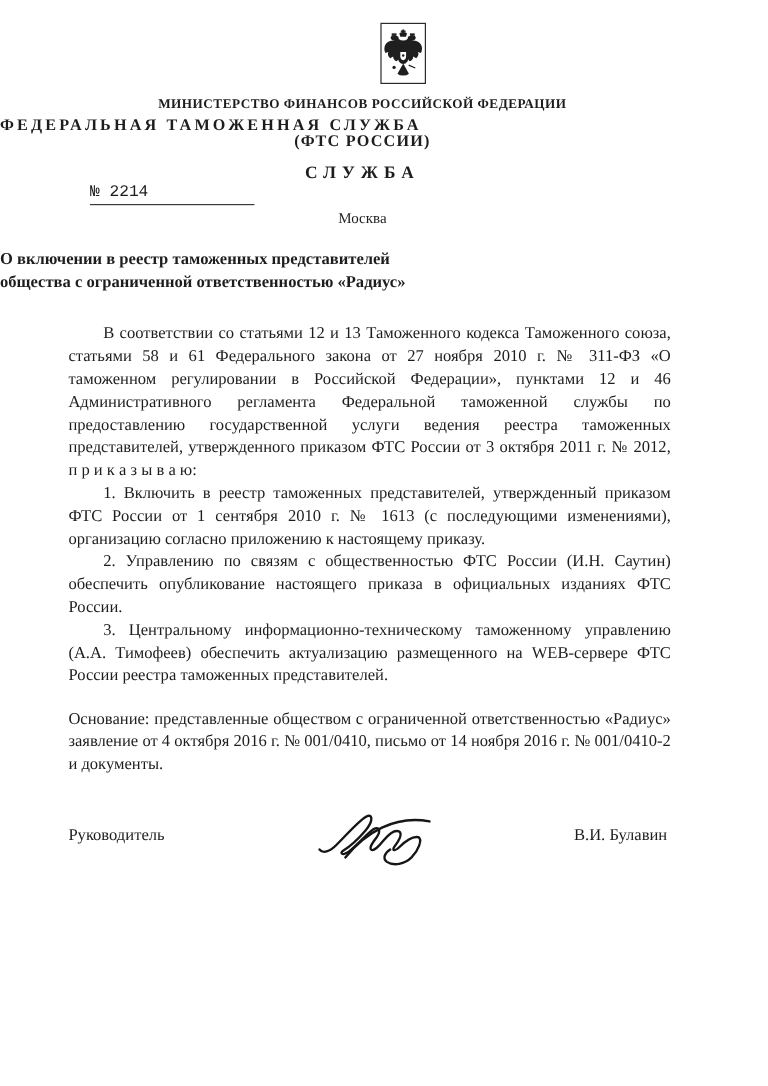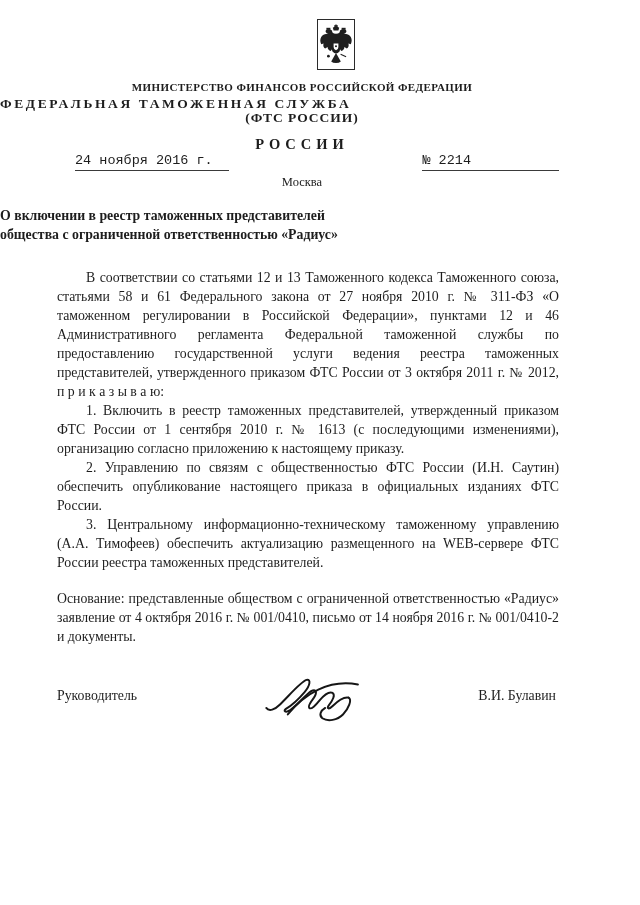--- a/index.html
+++ b/index.html
@@ -112,24 +112,23 @@
         <rect x="52" y="74" width="15" height="2.5" transform="rotate(24 52 74)"></rect>
       </g>
       <path d="M34,48 h12 v9 q0,6 -6,8 q-6,-2 -6,-8 z" fill="#ffffff"></path>
       <circle cx="40" cy="55" r="2.6" fill="#1f1f1f"></circle>
     </svg>
   </div>
 
   <div class="h-ministry">МИНИСТЕРСТВО ФИНАНСОВ РОССИЙСКОЙ ФЕДЕРАЦИИ</div>
   <div class="h-service">ФЕДЕРАЛЬНАЯ ТАМОЖЕННАЯ СЛУЖБА</div>
   <div class="h-abbr">(ФТС РОССИИ)</div>
-  <div class="h-doctype">РОССИИ</div>
+  <div class="h-doctype">СЛУЖБА</div>
 
   <div class="date-row">
-    <span class="u-date">24 ноября 2016 г.</span>
     <span class="u-number">№ 2214</span>
   </div>
 
   <div class="city">Москва</div>
 
   <div class="title">
     <div>О включении в реестр таможенных представителей</div>
     <div>общества с ограниченной ответственностью «Радиус»</div>
   </div>
 

